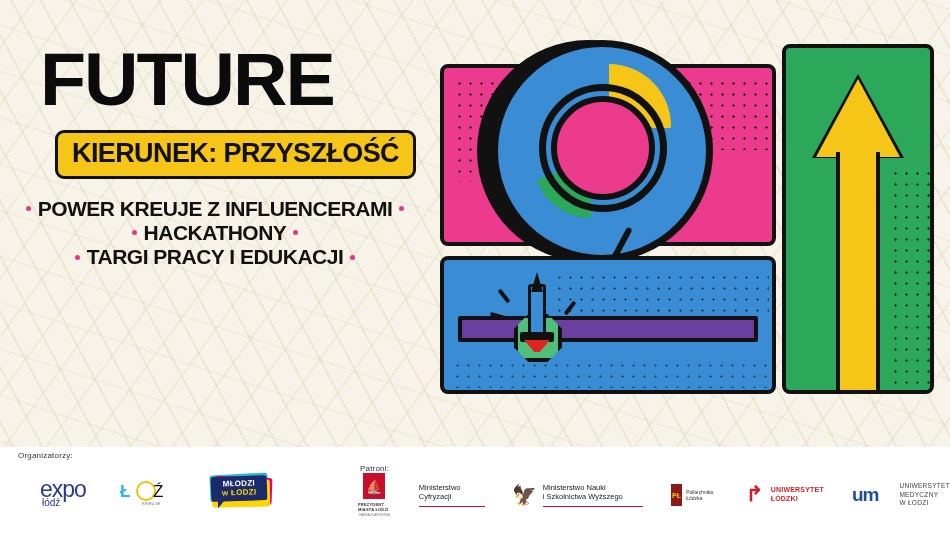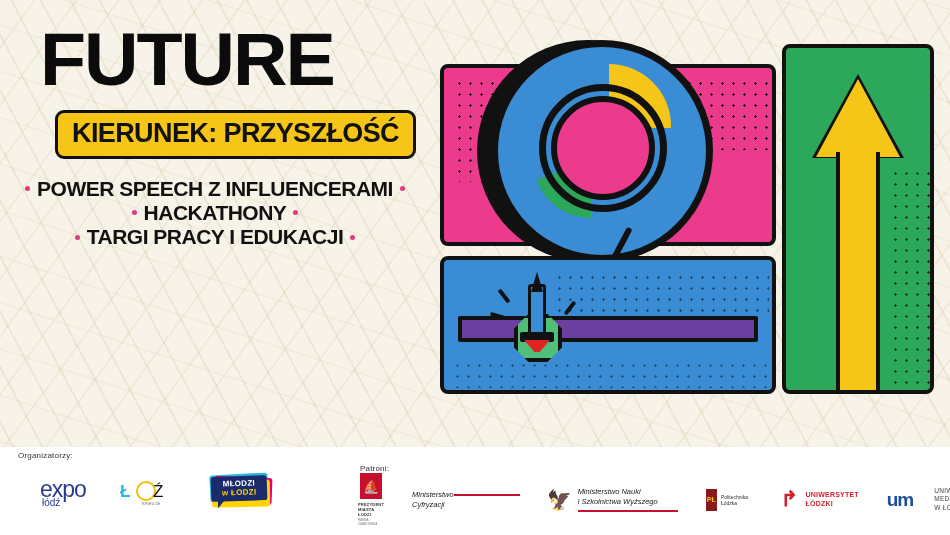--- a/index.html
+++ b/index.html
@@ -15,21 +15,21 @@
   
   .bg-texture{
     position:absolute;inset:0;
     background-image:
       repeating-linear-gradient(62deg, rgba(213,200,166,.30) 0 2px, rgba(0,0,0,0) 2px 26px),
       repeating-linear-gradient(-54deg, rgba(213,200,166,.22) 0 2px, rgba(0,0,0,0) 2px 34px),
       repeating-linear-gradient(18deg, rgba(213,200,166,.16) 0 2px, rgba(0,0,0,0) 2px 44px);
     pointer-events:none;
   }
   
-  .left-block{position:absolute;left:0;top:28px;width:430px;}
+  .left-block{position:absolute;left:0;top:48px;width:430px;}
   .title-main{
     font-size:74px;line-height:.86;font-weight:bold;letter-spacing:-2px;
     color:#0B0B0B;margin:0 0 2px 40px;
     font-family:"Liberation Sans", sans-serif;
     transform:scaleX(1.02);transform-origin:left center;
   }
   .title-sub{
     font-size:50px;line-height:.9;font-weight:bold;letter-spacing:-1.5px;
     color:#0B0B0B;margin:6px 0 0 110px;
   }
@@ -183,21 +183,21 @@
   .mwl-t2{font-size:8px;font-weight:bold;color:#FFD400;letter-spacing:.3px;line-height:1;margin-top:1px;}
   .mwl-tail{position:absolute;left:10px;top:26px;width:0;height:0;
             border-left:8px solid #1B2A6B;border-bottom:9px solid transparent;transform:rotate(-2deg);}
   
   .logo-prez{flex-direction:column;align-items:center;}
   .prez-mark{width:22px;height:26px;background:#C8102E;display:flex;align-items:center;justify-content:center;}
   .prez-glyph{font-size:13px;color:#F5C518;}
   .prez-t1{font-size:4px;color:#333;margin-top:3px;letter-spacing:.2px;font-weight:bold;}
   .prez-t2{font-size:3px;color:#777;margin-top:1px;}
   
-  .min{flex-direction:row;align-items:flex-start;font-style:italic;}
+  .min{flex-direction:column;align-items:flex-start;}
   .min-txt{font-size:7.5px;color:#1a1a1a;line-height:1.25;}
   .min-rule{width:66px;height:1.6px;background:#C8102E;margin-top:4px;}
   .min-eagle{font-size:20px;color:#ddd;margin-right:5px;}
   .min-w-eagle{display:flex;align-items:center;}
   
   .logo-pol{align-items:center;}
   .pol-mark{width:16px;height:22px;background:#8B1A1A;display:flex;align-items:center;justify-content:center;
             font-size:7px;color:#F5C518;font-weight:bold;margin-right:4px;}
   .pol-t{font-size:5px;color:#333;}
   
@@ -216,21 +216,21 @@
   <div class="bg-texture"></div>
 
   <div class="left-block">
     <div class="title-main">FUTURE</div>
 
     <div class="badge-kierunek">KIERUNEK: PRZYSZŁOŚĆ</div>
 
 
     <div class="bullets">
       <div class="bullet-line">
-        <span class="dot"></span><span>POWER SPEECH Z INFLUENCERAMI</span><span class="dot"></span>
+        <span class="dot"></span><span>POWER KREUJE Z INFLUENCERAMI</span><span class="dot"></span>
       </div>
       <div class="bullet-line">
         <span class="dot"></span><span>HACKATHONY</span><span class="dot"></span>
       </div>
       <div class="bullet-line">
         <span class="dot"></span><span>TARGI PRACY I EDUKACJI</span><span class="dot"></span>
       </div>
     </div>
   </div>
 

